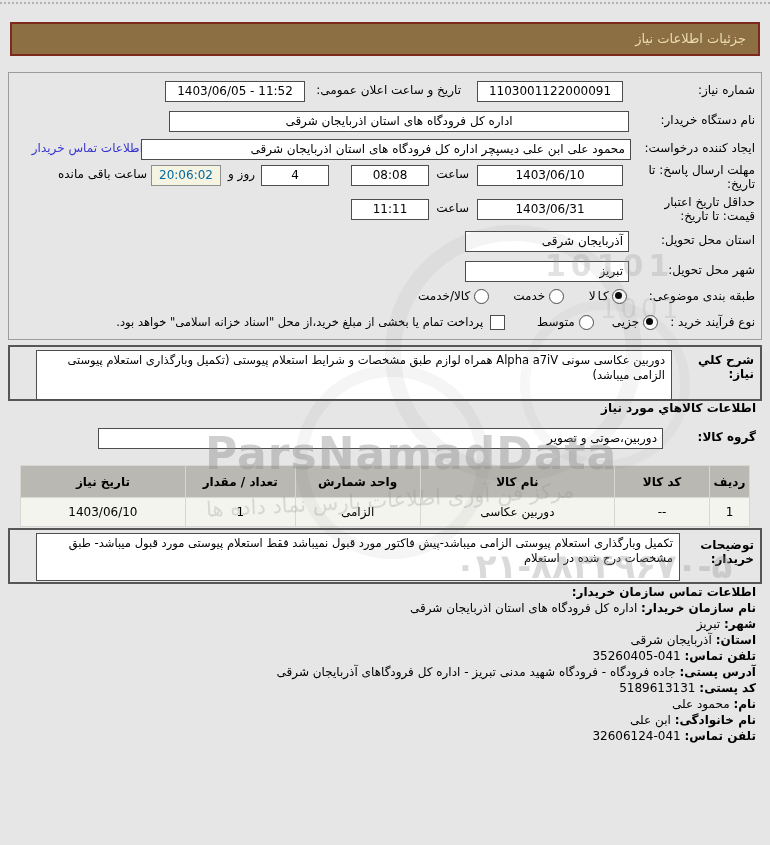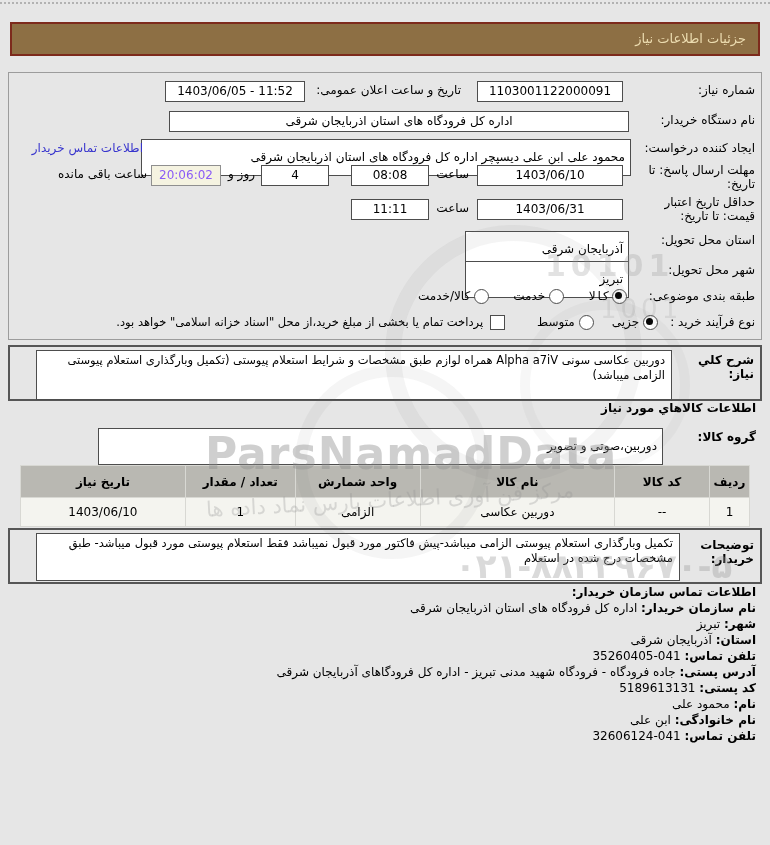--- a/index.html
+++ b/index.html
@@ -15,23 +15,23 @@
   #main-panel{top:72px;height:266px;}
   .darkpanel{position:absolute;left:8px;right:8px;background:#e6e6e6;border:2px solid #565656;}
   #desc-panel{top:345px;height:52px;}
   #notes-panel{top:528px;height:52px;}
   .lbl{position:absolute;white-space:nowrap;line-height:15px;}
   .lblwrap{position:absolute;text-align:right;line-height:14px;white-space:normal;}
   .blbl{font-weight:bold;}
   .tbox{position:absolute;height:19px;background:#fff;border:1px solid #4d4d4d;
         line-height:19px;font-size:12px;overflow:hidden;}
   .c{text-align:center;direction:ltr;}
-  .r{text-align:right;padding:8px 5px;}
+  .r{text-align:right;padding:0 5px;}
   .area{line-height:15px;font-size:11.5px;padding:2px 6px;white-space:normal;}
-  .count{background:#f5f3e1;color:#8b5cf6;border:1px solid #8f8f8f;}
+  .count{background:#f5f3e1;color:#0369a1;border:1px solid #8f8f8f;}
   .link{color:#3734cd;cursor:pointer;}
   .radio{display:inline-block;width:13px;height:13px;border:1px solid #4d4d4d;border-radius:50%;
          background:#fff;vertical-align:middle;position:relative;}
   .radio.sel::after{content:"";position:absolute;top:2px;left:2px;width:7px;height:7px;
          background:#000;border-radius:50%;}
   .checkbox{display:inline-block;width:13px;height:13px;border:1px solid #4d4d4d;background:#fff;
          vertical-align:middle;}
   .flexrow{position:absolute;display:flex;align-items:center;direction:rtl;white-space:nowrap;}
   .sect{position:absolute;font-weight:bold;white-space:nowrap;}
   

